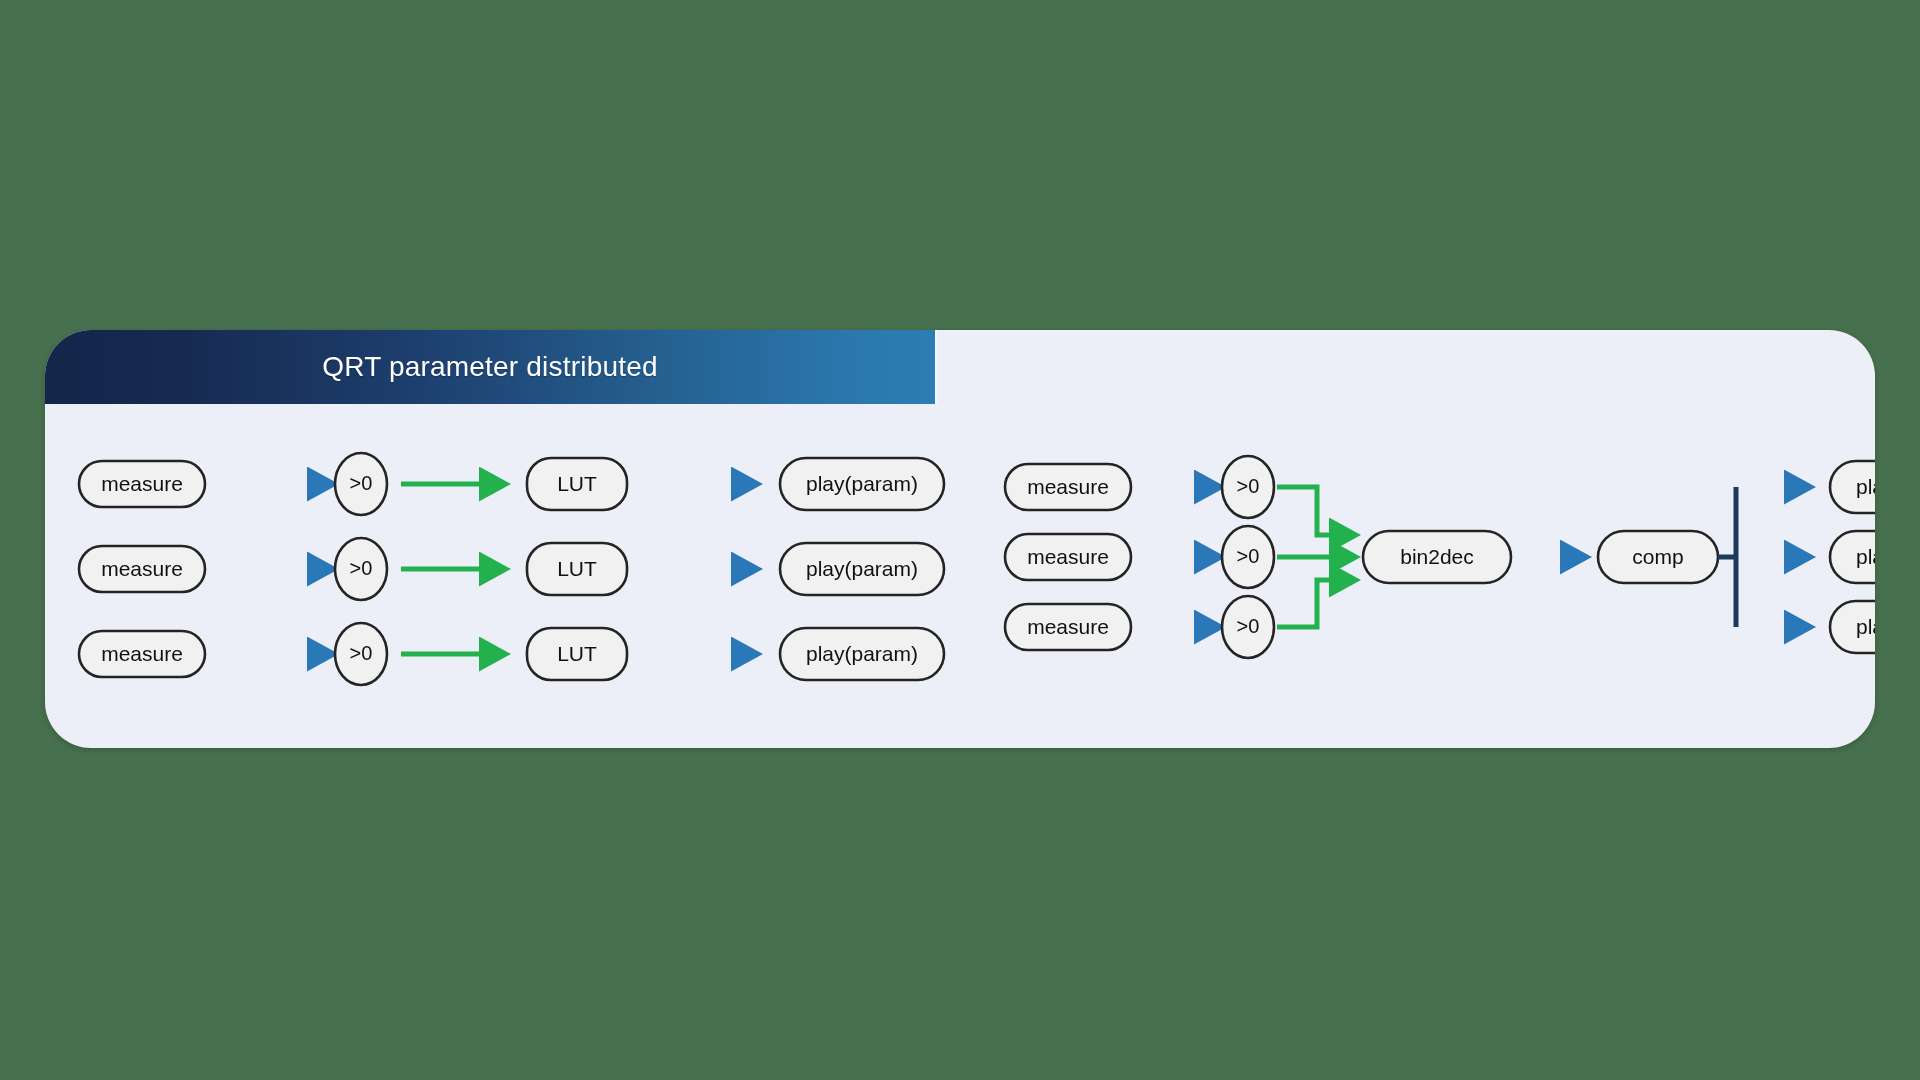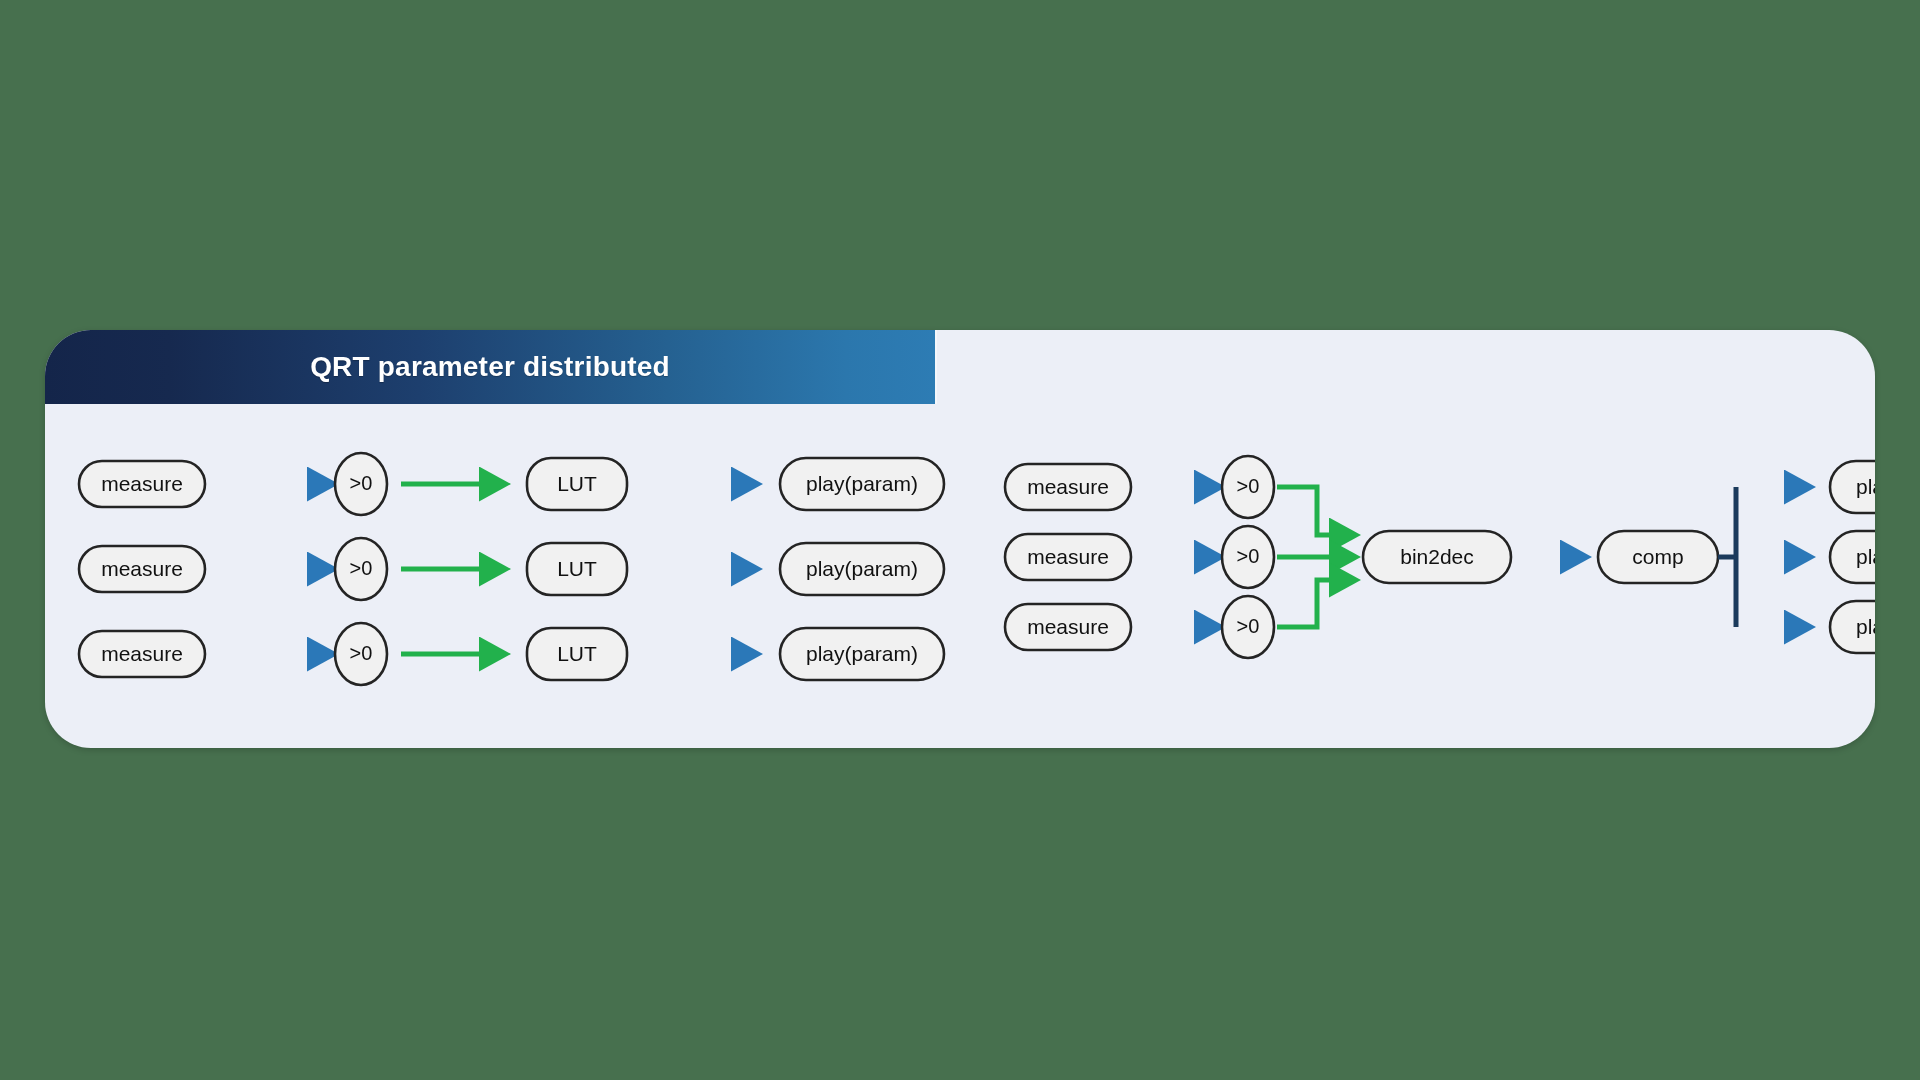--- a/index.html
+++ b/index.html
@@ -35,21 +35,21 @@
     width:890px;
     background:linear-gradient(90deg,#14254a 0%,#16294f 14%,#1d3f6e 42%,#256191 70%,#2b77ad 90%,#2d7cb4 100%);
   }
   .hdr-right{
     flex:1;
     background:linear-gradient(90deg,#101e3d 0%,#13264b 16%,#1b3b68 44%,#24608f 72%,#2b77ac 92%,#2d7cb4 100%);
   }
   .hdr-title{
     color:#ffffff;
     font-size:28px;
-    font-weight:700;
+    font-weight:400;
     letter-spacing:.2px;
     white-space:nowrap;
     text-shadow:0 1px 1px rgba(0,0,0,.25);
   }
   .hdr-divider{
     position:absolute;top:0;left:890px;width:2px;height:74px;
     background:#f4f7fb;
   }
 
   

